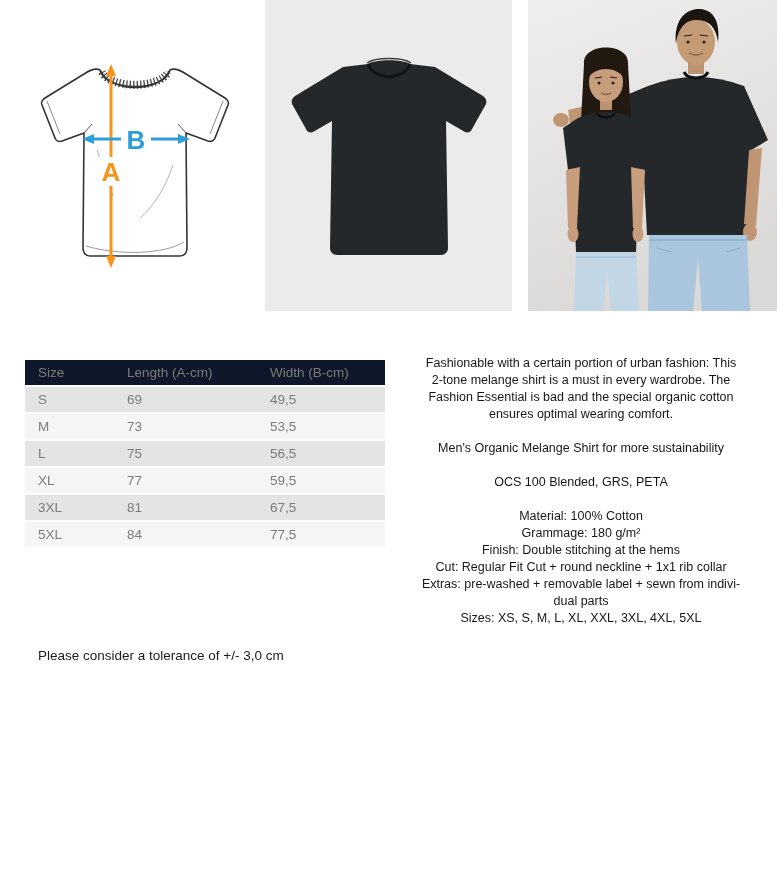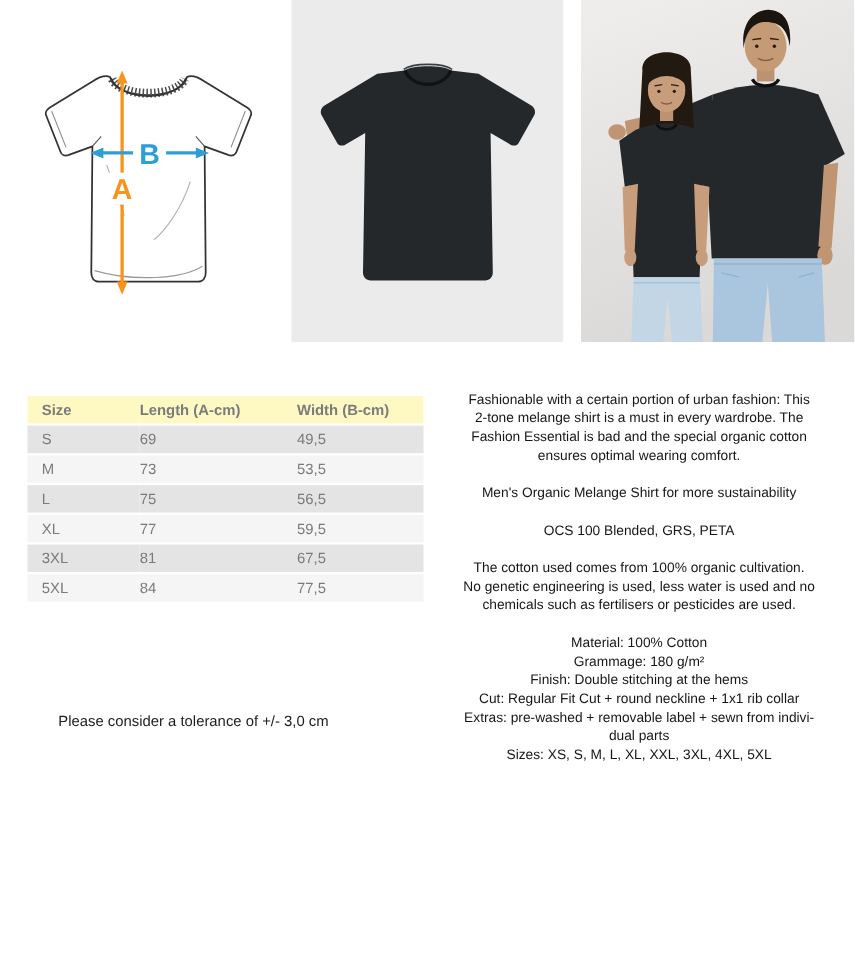--- a/index.html
+++ b/index.html
@@ -16,25 +16,25 @@
 
   
   #size-table-wrap { position:absolute; left:25px; top:358px; width:360px; }
   table#size-table { border-collapse:separate; border-spacing:0 2px; width:360px;
                      font-size:13.5px; color:#7b7b7b; table-layout:fixed; }
   #size-table th, #size-table td { height:25px; font-weight:normal; text-align:left;
                      vertical-align:middle; padding:0; }
   #size-table th:first-child, #size-table td:first-child { padding-left:13px; width:102px; }
   #size-table th:nth-child(2), #size-table td:nth-child(2) { width:143px; }
   #size-table th:nth-child(3), #size-table td:nth-child(3) { width:115px; }
-  #size-table thead th { background:#fef9c3;font-weight:bold; }
+  #size-table thead th { background:#0f172a; }
   #size-table tbody tr:nth-child(odd)  td { background:#e4e4e4; }
   #size-table tbody tr:nth-child(even) td { background:#f5f5f5; }
 
-  #tolerance-note { position:absolute; left:53px; top:648px; font-size:13.5px;
+  #tolerance-note { position:absolute; left:38px; top:648px; font-size:13.5px;
                     color:#1c1c1c; }
 
   
   #description { position:absolute; left:411px; top:355px; width:340px;
                  font-size:12.5px; line-height:17px; color:#171717; }
   #description .para { margin-bottom:17px; }
   #description .line { white-space:nowrap;text-align:center; }
 </style>
 </head>
 <body>
@@ -212,25 +212,20 @@
         <div class="line">Fashion Essential is bad and the special organic cotton</div>
         <div class="line">ensures optimal wearing comfort.</div>
       </div>
       <div class="para">
         <div class="line">Men's Organic Melange Shirt for more sustainability</div>
       </div>
       <div class="para">
         <div class="line">OCS 100 Blended, GRS, PETA</div>
       </div>
       <div class="para">
-        <div class="line">The cotton used comes from 100% organic cultivation.</div>
-        <div class="line">No genetic engineering is used, less water is used and no</div>
-        <div class="line">chemicals such as fertilisers or pesticides are used.</div>
-      </div>
-      <div class="para">
         <div class="line">Material: 100% Cotton</div>
         <div class="line">Grammage: 180 g/m²</div>
         <div class="line">Finish: Double stitching at the hems</div>
         <div class="line">Cut: Regular Fit Cut + round neckline + 1x1 rib collar</div>
         <div class="line">Extras: pre-washed + removable label + sewn from indivi-</div>
         <div class="line">dual parts</div>
         <div class="line">Sizes: XS, S, M, L, XL, XXL, 3XL, 4XL, 5XL</div>
       </div>
     </div>
 

